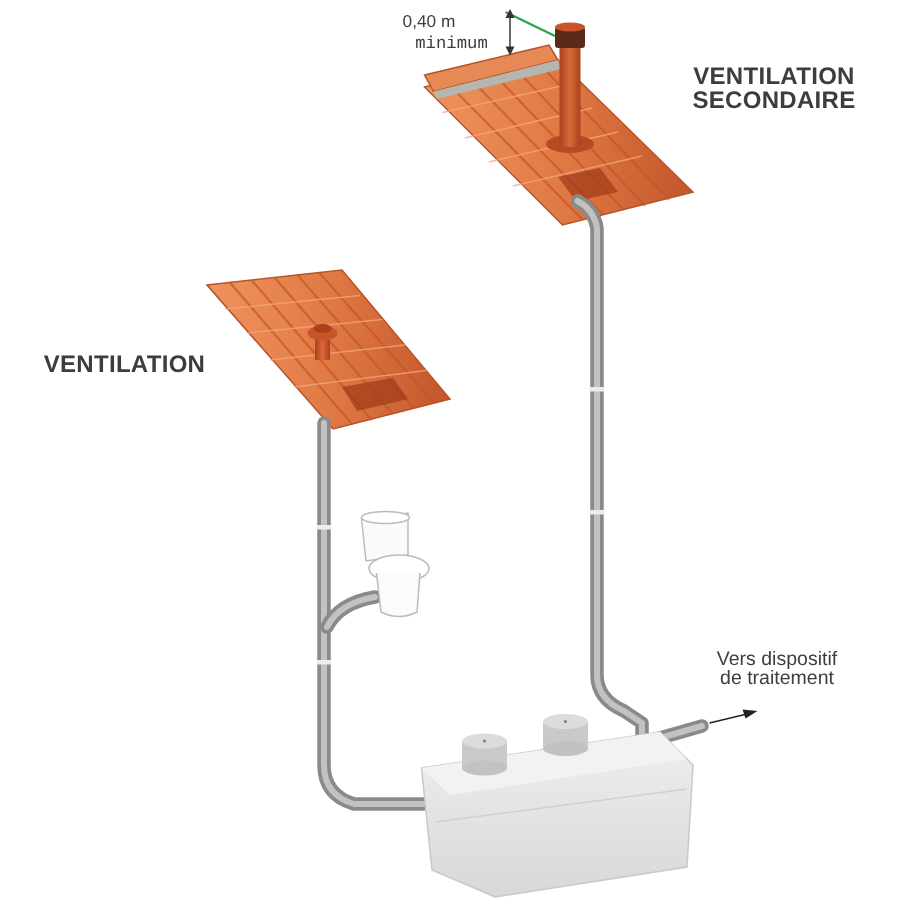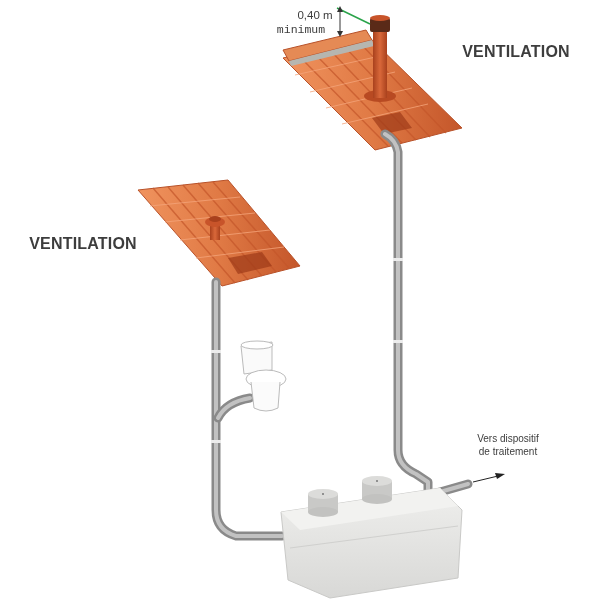--- a/index.html
+++ b/index.html
@@ -138,27 +138,28 @@
     </g>
     <g>
       <rect x="362" y="481" width="30" height="18" fill="#c9c9c7"></rect>
       <ellipse cx="377" cy="499" rx="15" ry="5" fill="#c2c2c0"></ellipse>
       <ellipse cx="377" cy="481" rx="15" ry="5" fill="#dcdcda"></ellipse>
       <circle cx="377" cy="481" r="1" fill="#777"></circle>
     </g>
   </g>
 </svg>
 
-<div class="small" style="left:280px; top:9px; width:70px; font-size:11.5px;">0,40 m</div>
+<div class="small" style="left:251px; top:9px; width:70px; font-size:11.5px;">0,40 m</div>
 <div class="small" style="left:266px; top:23px; width:70px; font-size:11.5px;font-family:Liberation Mono, monospace;">minimum</div>
 
 <div class="label" style="left:458px; top:44px; width:116px;">
   <div>VENTILATION</div>
+  <div>SECONDAIRE</div>
 </div>
 
 <div class="label" style="left:28px; top:236px; width:110px;">
   <div>VENTILATION</div>
 </div>
 
-<div class="small" style="left:458px; top:432px; width:100px; font-size:10px;">
+<div class="small" style="left:468px; top:432px; width:100px; font-size:13px;">
   <div>Vers dispositif</div>
   <div>de traitement</div>
 </div>
 
 </body></html>

